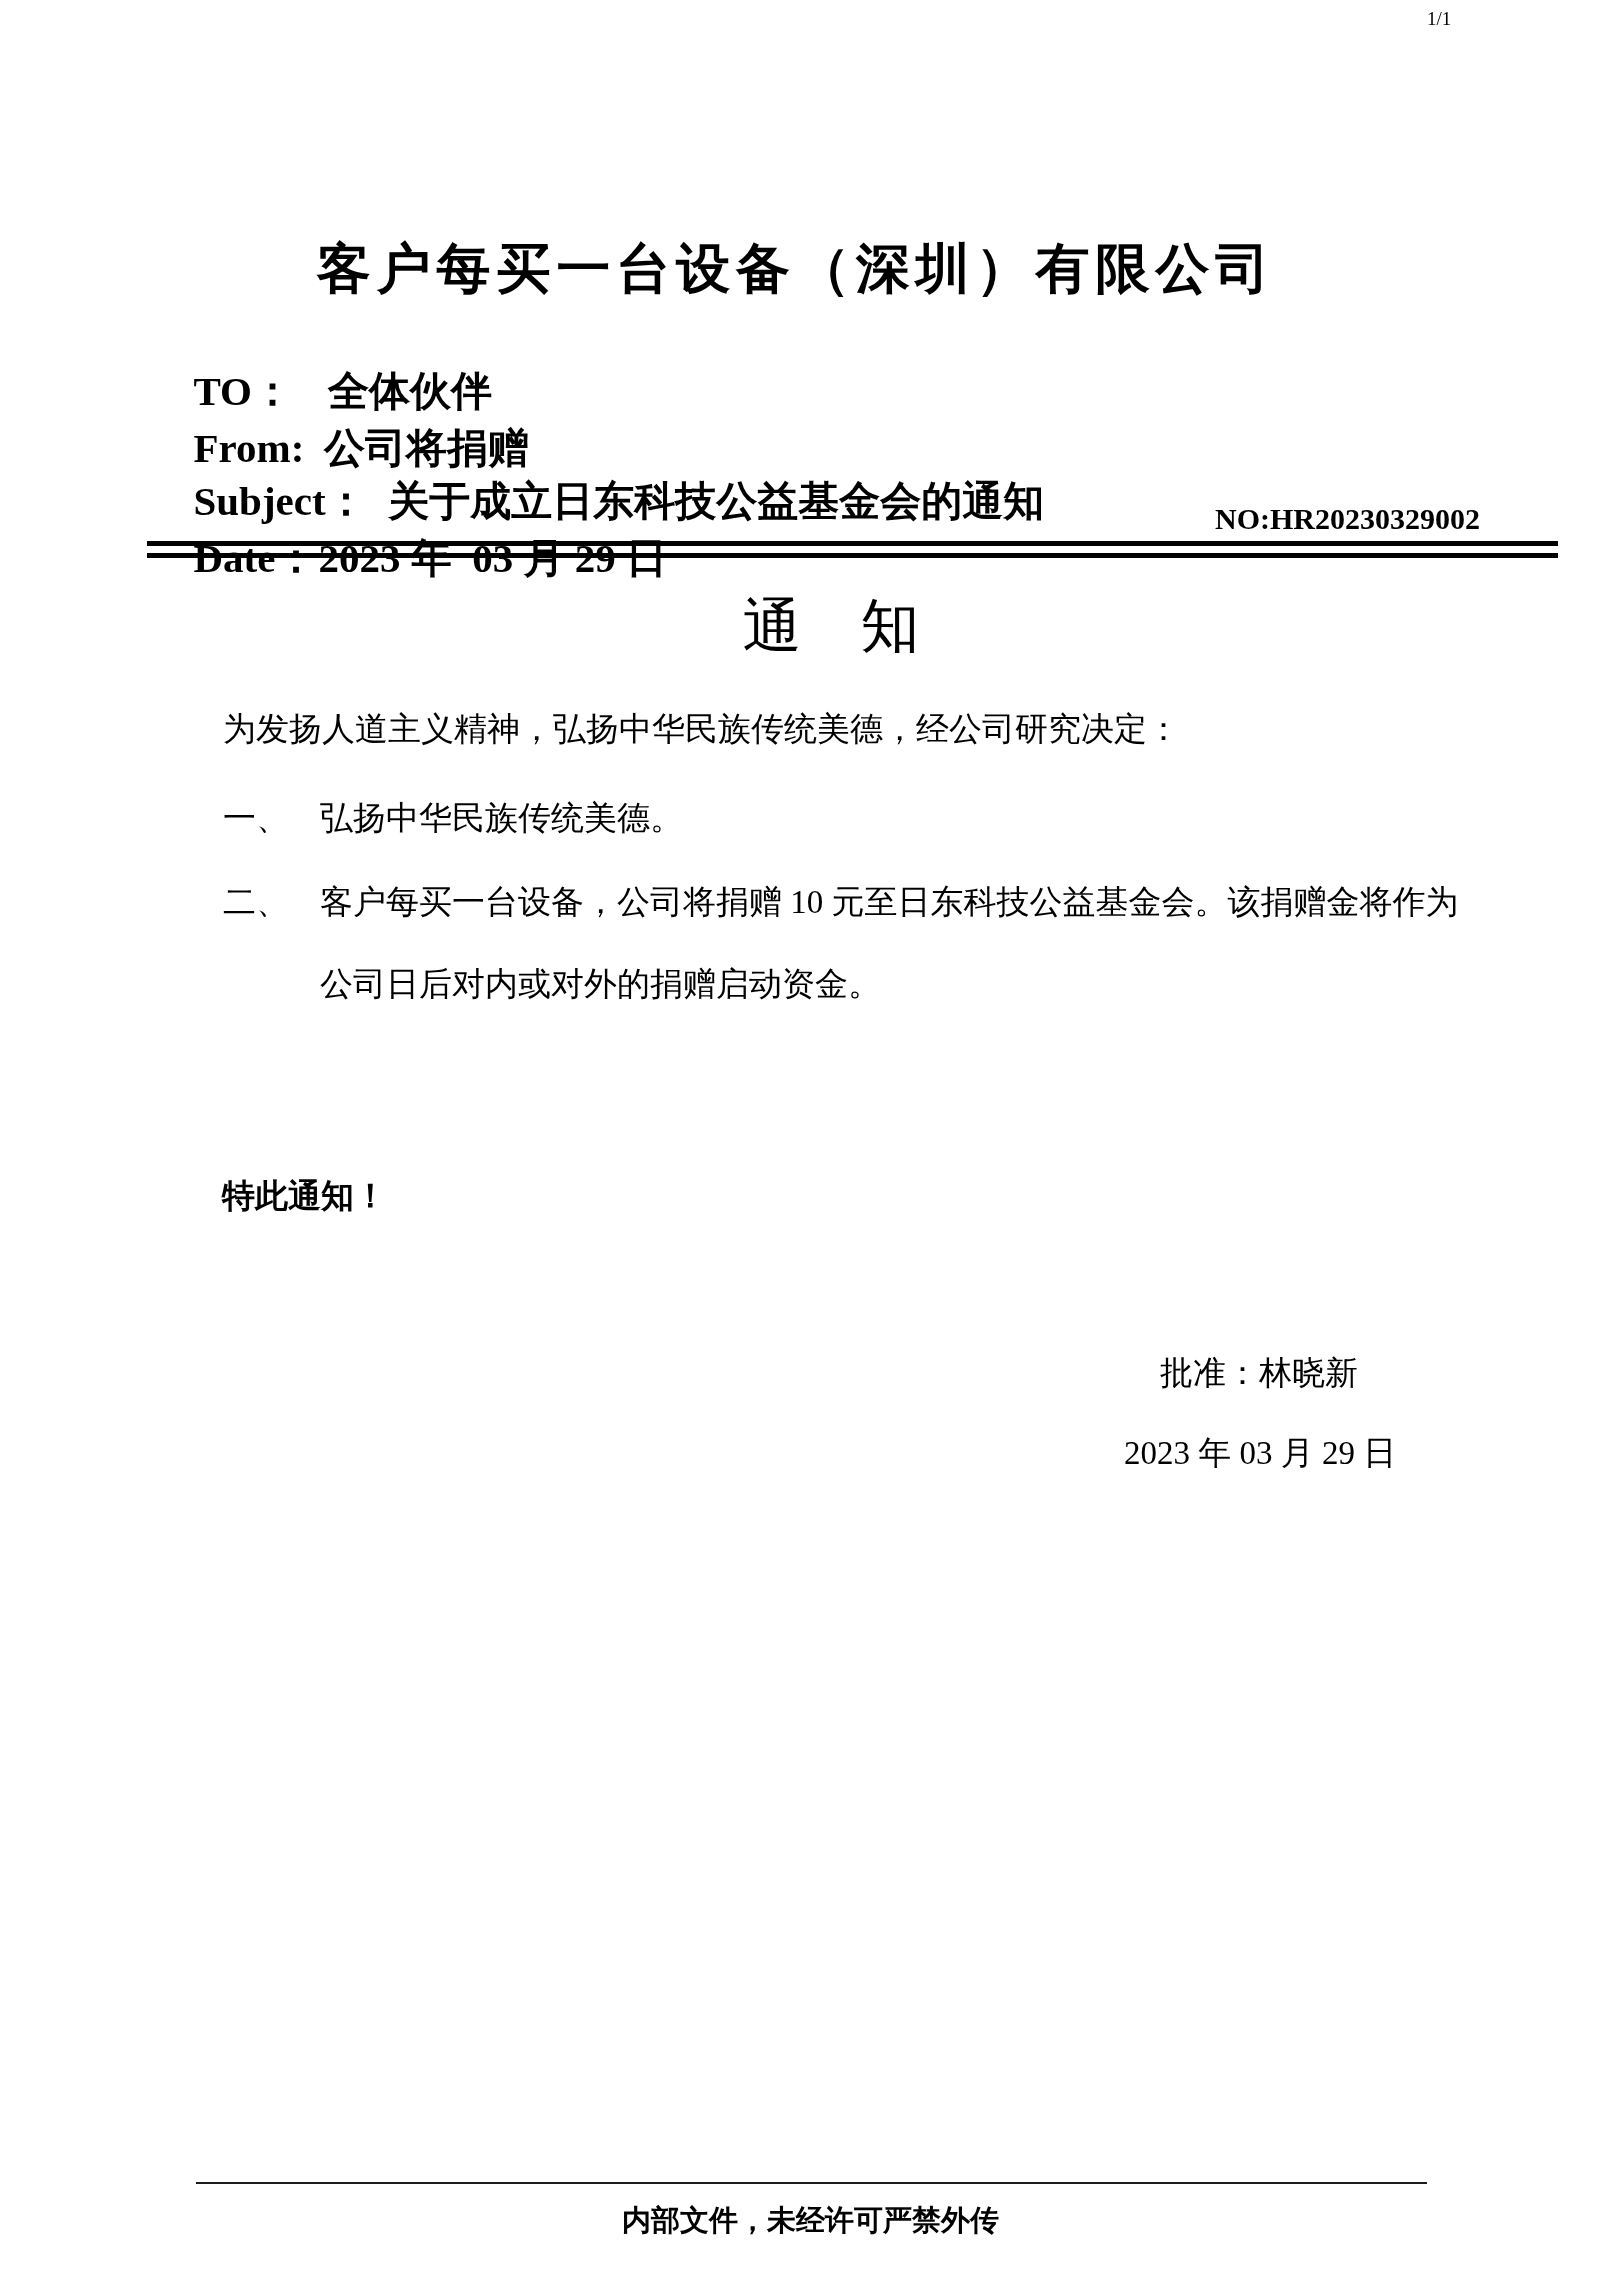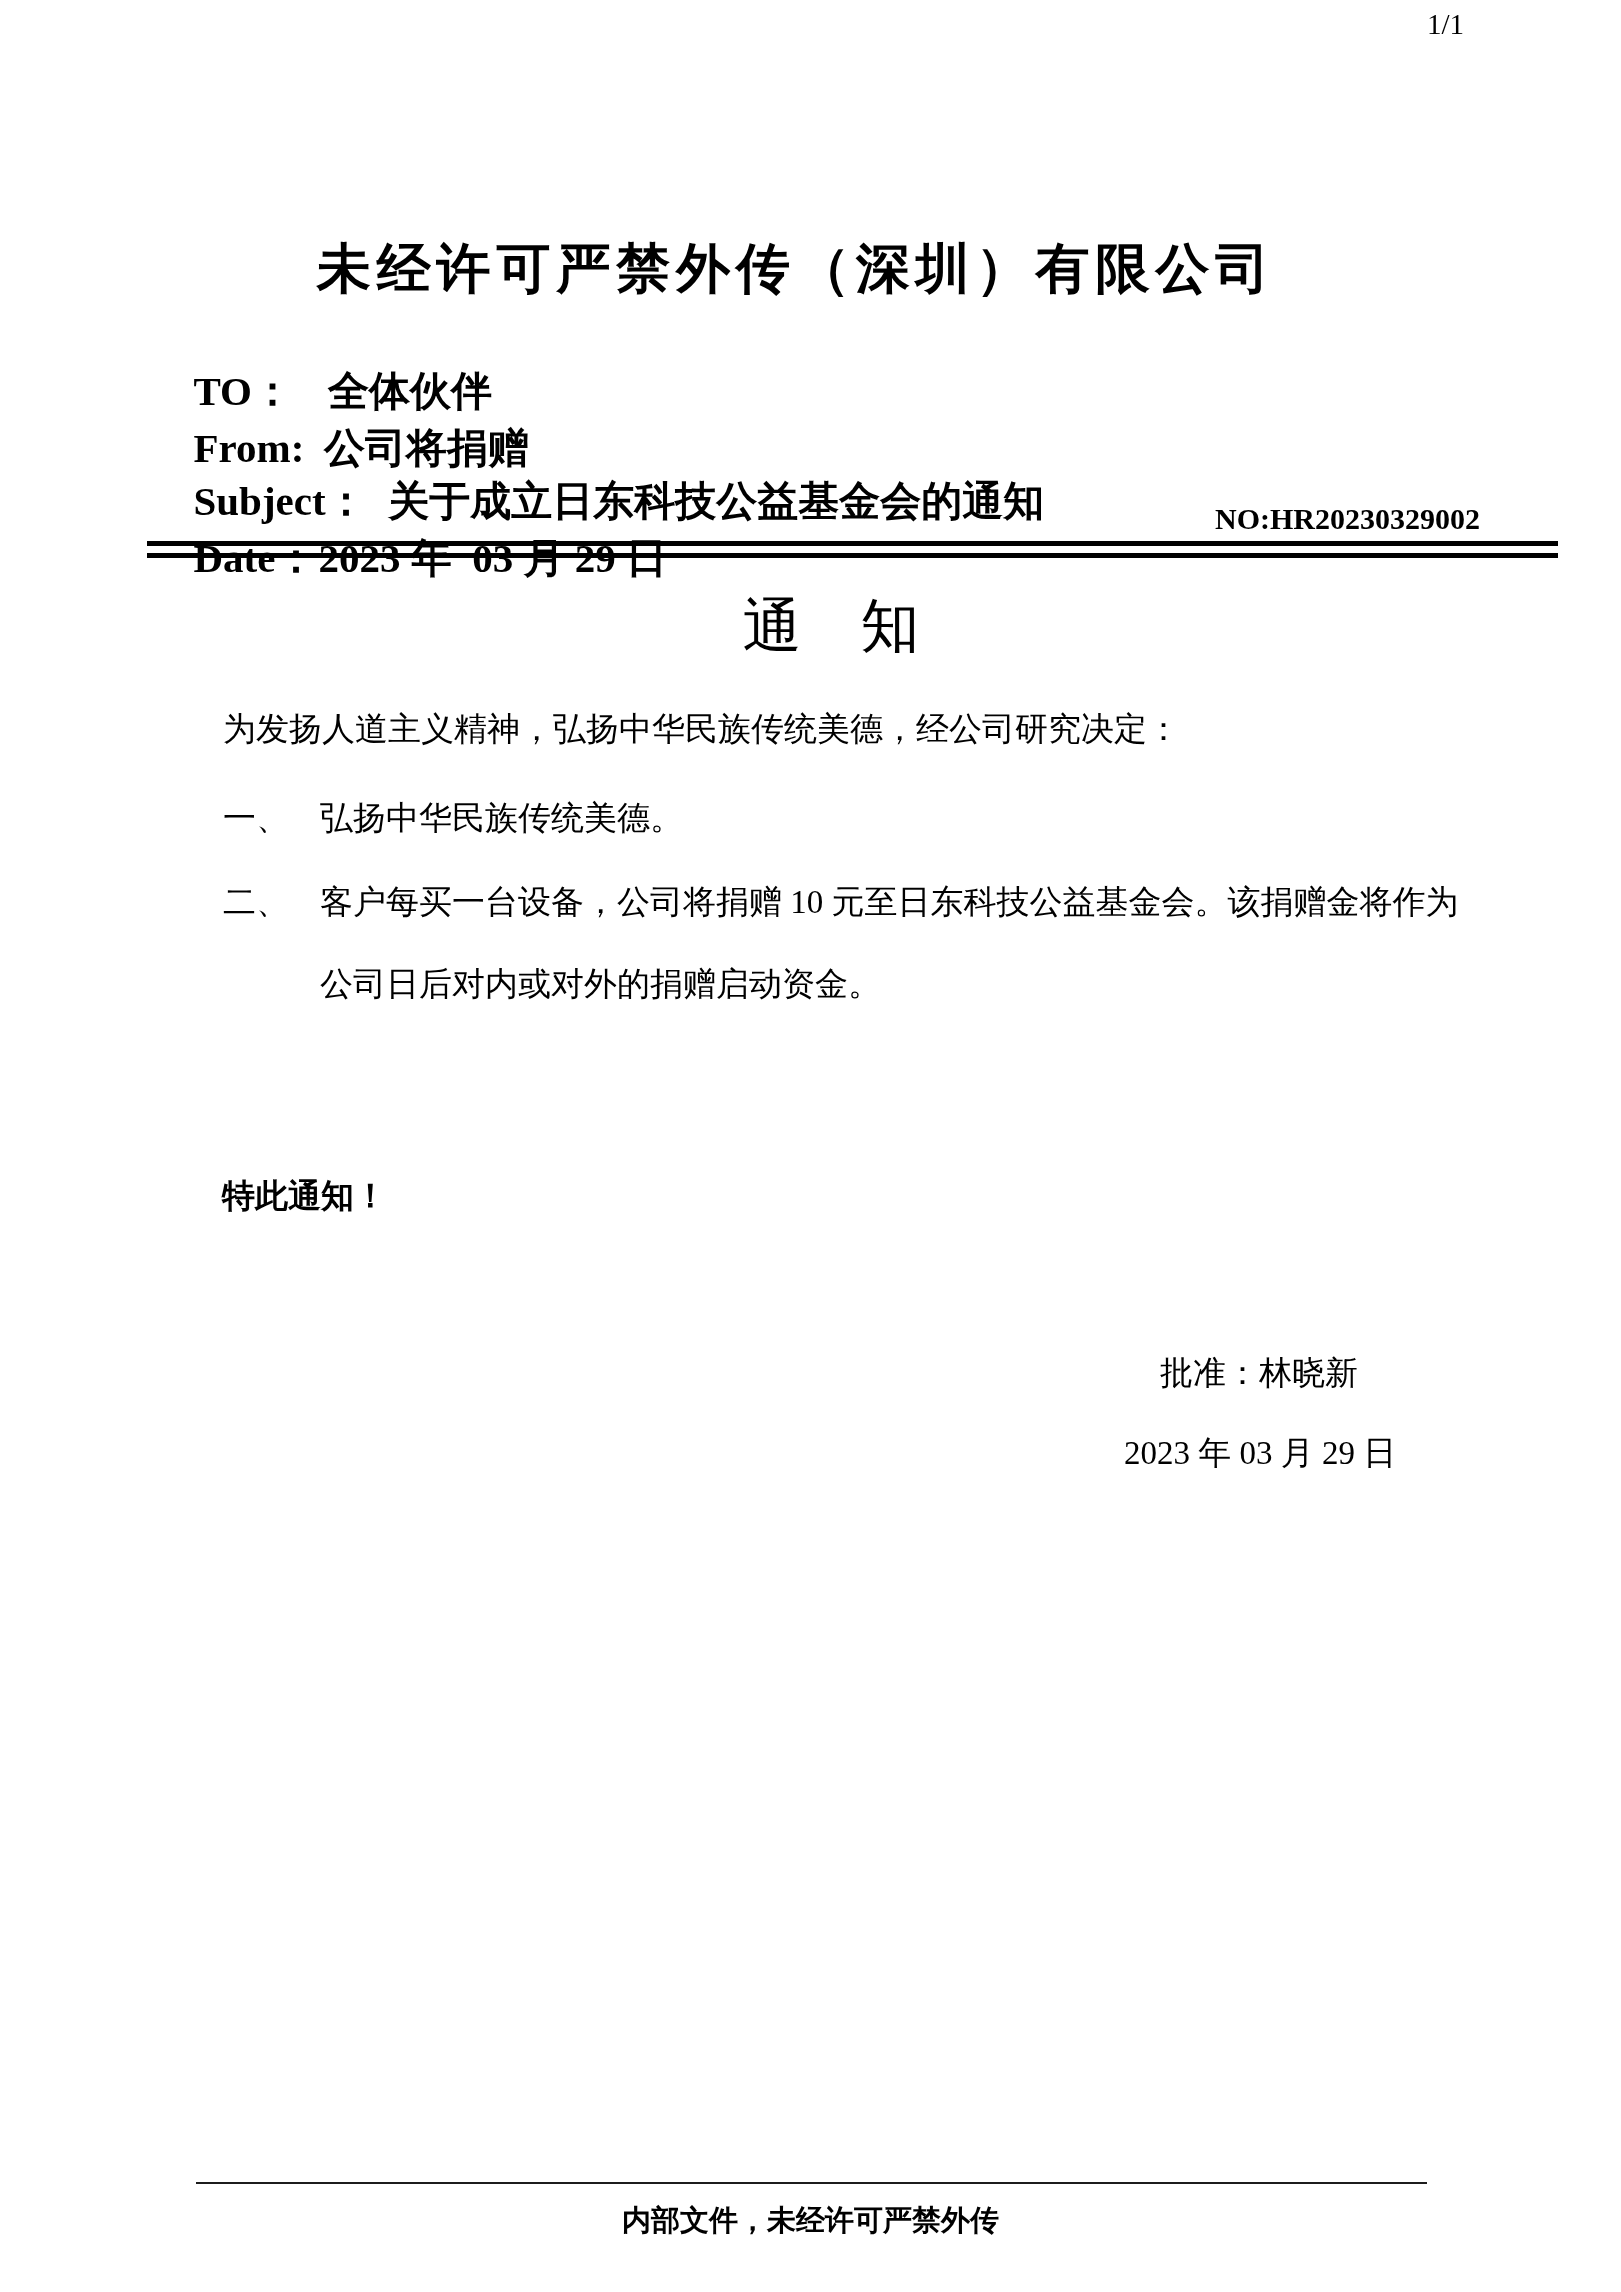--- a/index.html
+++ b/index.html
@@ -10,21 +10,21 @@
     background: #ffffff;
     color: #000000;
     font-family: "Liberation Serif", "DejaVu Serif", serif;
     overflow: hidden;
   }
   .abs { position: absolute; }
 
   
   .page-num {
     top: 7.8px; left: 1427px;
-    font-size: 29px;
+    font-size: 19px;
     font-family: "Liberation Serif", "DejaVu Serif", serif;
   }
 
   
   .company-title {
     top: 233px; left: 0; right: 29px;
     text-align: center;
     font-size: 54px;
     font-weight: 700;
     letter-spacing: 5.9px;
@@ -131,21 +131,21 @@
     font-weight: 600;
     font-family: "Liberation Sans", "DejaVu Sans", sans-serif;
     white-space: pre-wrap;
   }
 </style>
 </head>
 <body>
 
 <div class="abs page-num">1/1</div>
 
-<div class="abs company-title">未经许可严禁外传（深圳）有限公司</div>
+<div class="abs company-title">客户每买一台设备（深圳）有限公司</div>
 
 <div class="abs meta-row row-to">
   <span class="label">TO：</span><span class="value">全体伙伴</span>
 </div>
 
 <div class="abs meta-row row-from">
   <span class="label">From:</span><span class="value">公司将捐赠</span>
 </div>
 
 <div class="abs meta-row row-subject">

